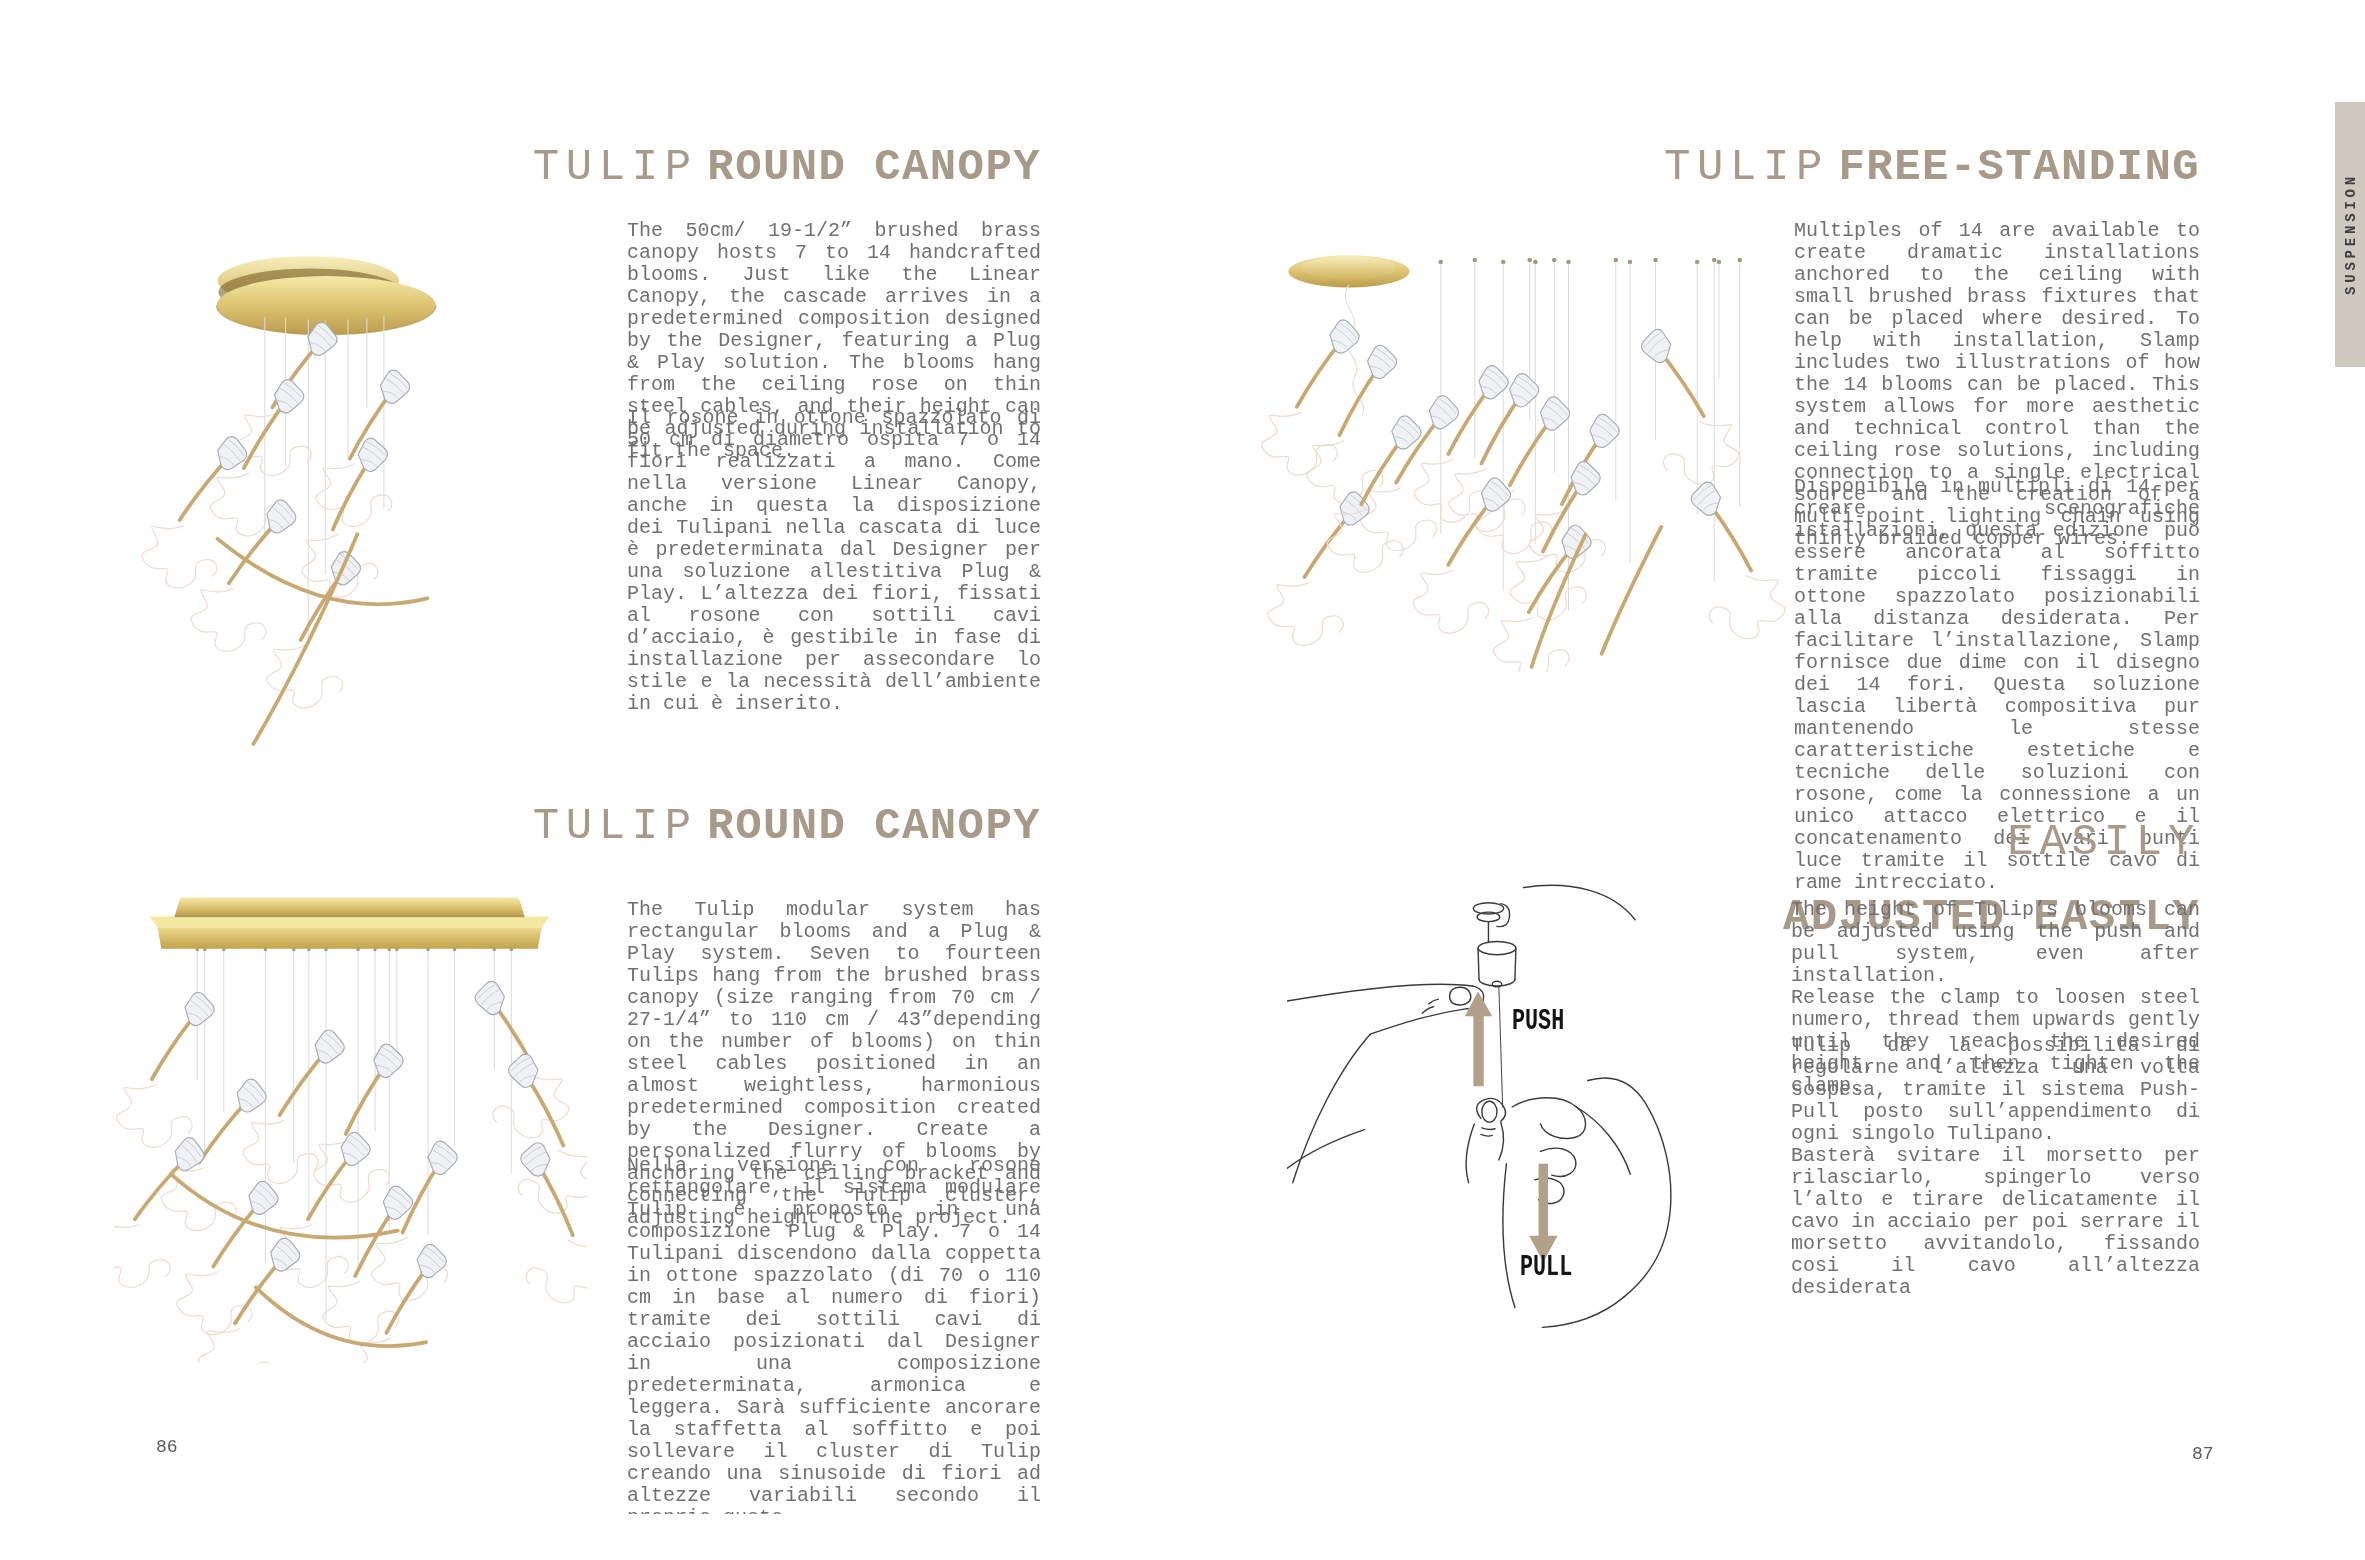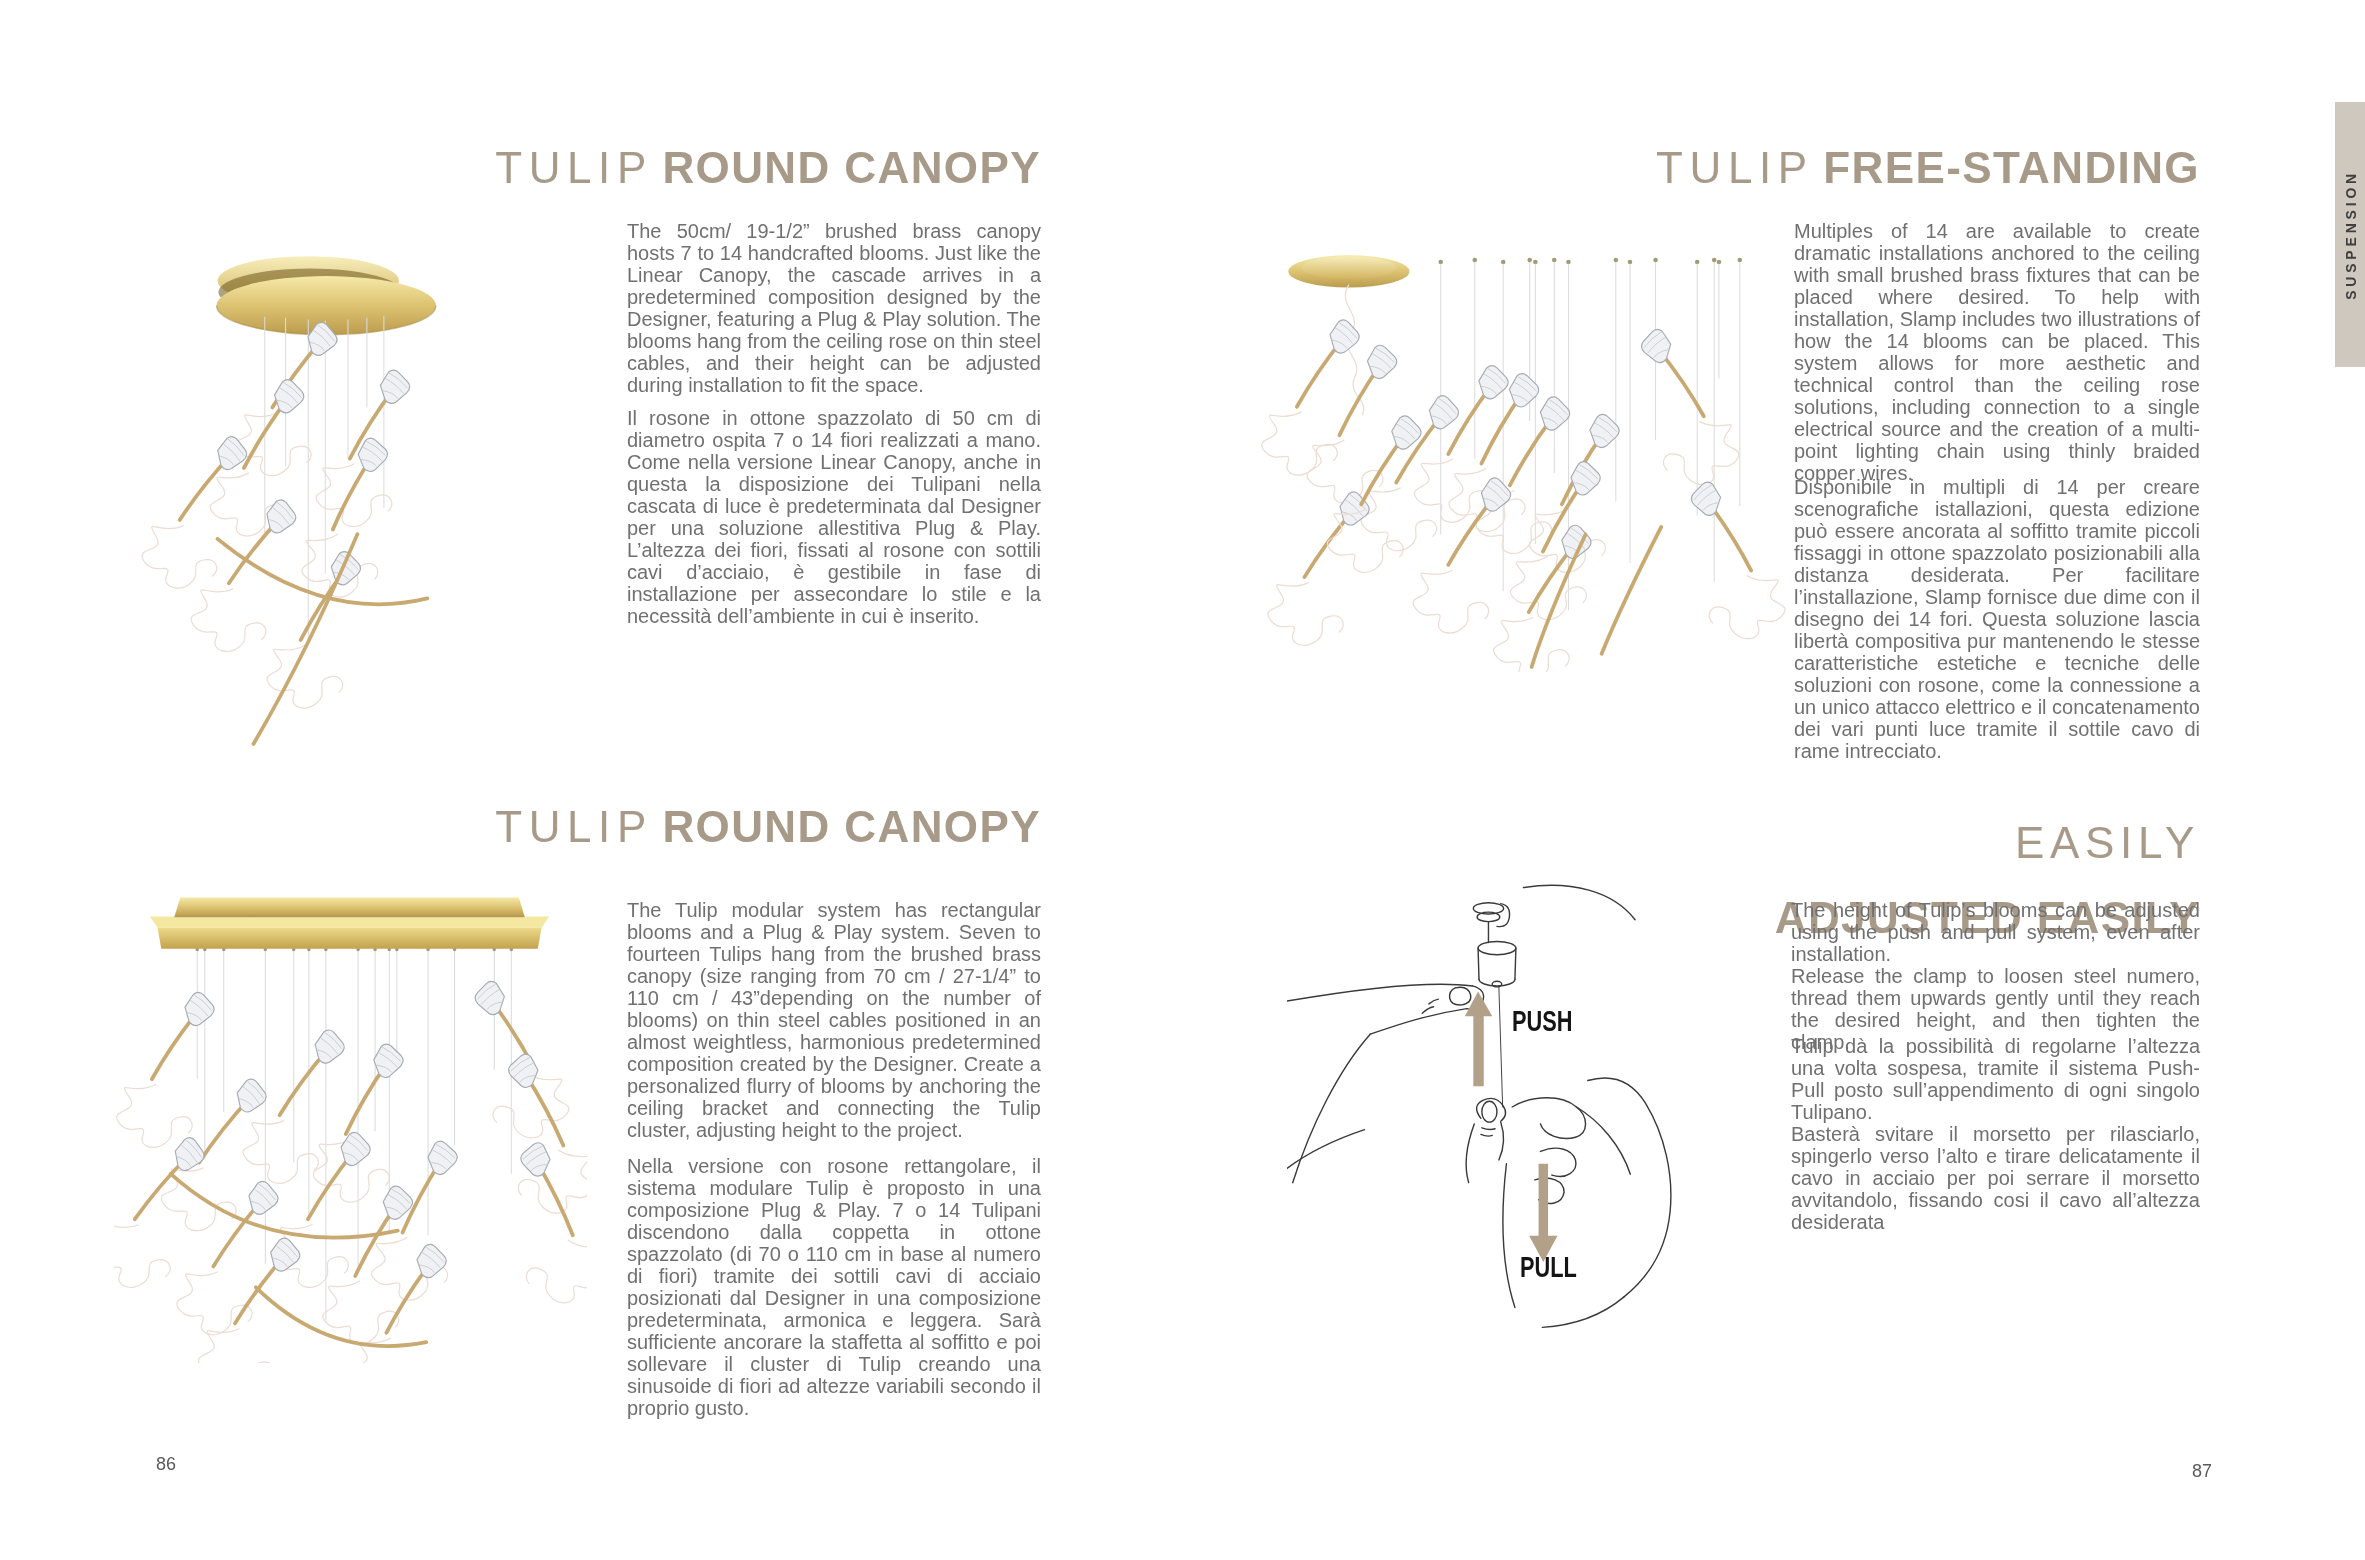--- a/index.html
+++ b/index.html
@@ -1,31 +1,31 @@
 <!DOCTYPE html>
 <html style="font-size:15px"><head>
 <meta charset="utf-8">
 <style>
   html,body{margin:0;padding:0;background:#ffffff;}
   .spread{
     position:relative;width:2366px;height:1514px;background:#ffffff;overflow:hidden;
-    font-family:Liberation Sans, sans-serif;
+    font-family:Liberation Mono, monospace;
   }
   .section-title{
     position:absolute;color:#a89a89;font-size:44px;white-space:nowrap;
     text-align:right;line-height:47px;
   }
   .title-light{font-weight:300;letter-spacing:6.6px;}
   .title-bold{font-weight:700;letter-spacing:1.4px;margin-left:9.5px;}
   .title-line{display:block;margin-top:28px;}
   .body-text{
     position:absolute;color:#707070;font-size:20px;line-height:22px;
     text-align:justify;font-weight:400;
   }
-  .page-number{position:absolute;color:#5a5a5a;font-size:18px;margin-top:17px;}
+  .page-number{position:absolute;color:#5a5a5a;font-size:18px;}
   .tab{
     position:absolute;left:2335px;top:102px;width:31px;height:265px;
     background:#cfc8be;display:flex;align-items:center;justify-content:center;
   }
   .tab span{
     writing-mode:vertical-rl;transform:rotate(180deg);
     font-size:14px;letter-spacing:3.8px;color:#3f3f3f;font-weight:600;
   }
   .illus{position:absolute;}
   .stem-line{fill:none;stroke:#c9a972;stroke-width:4;stroke-linecap:round;}

